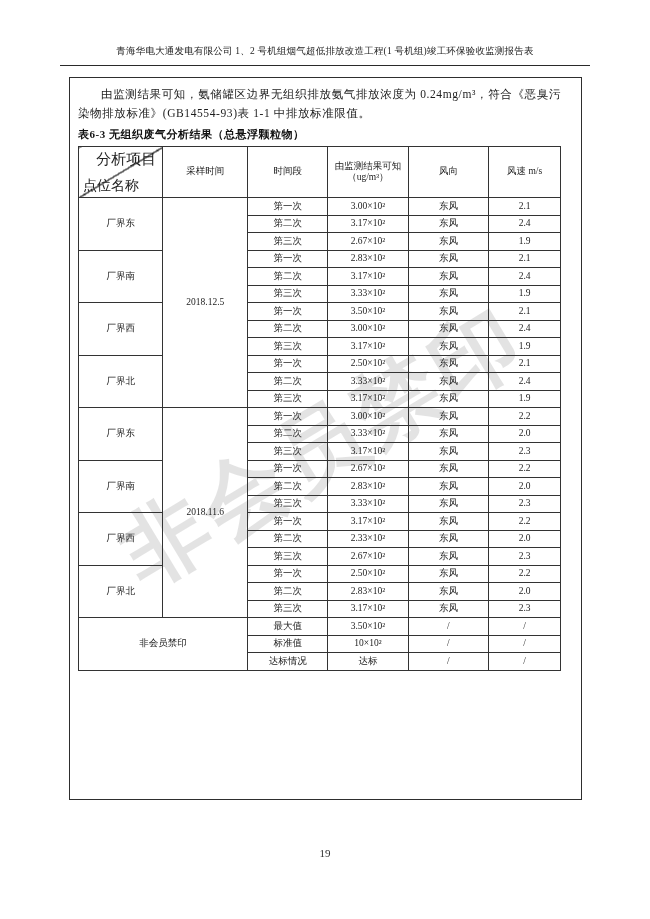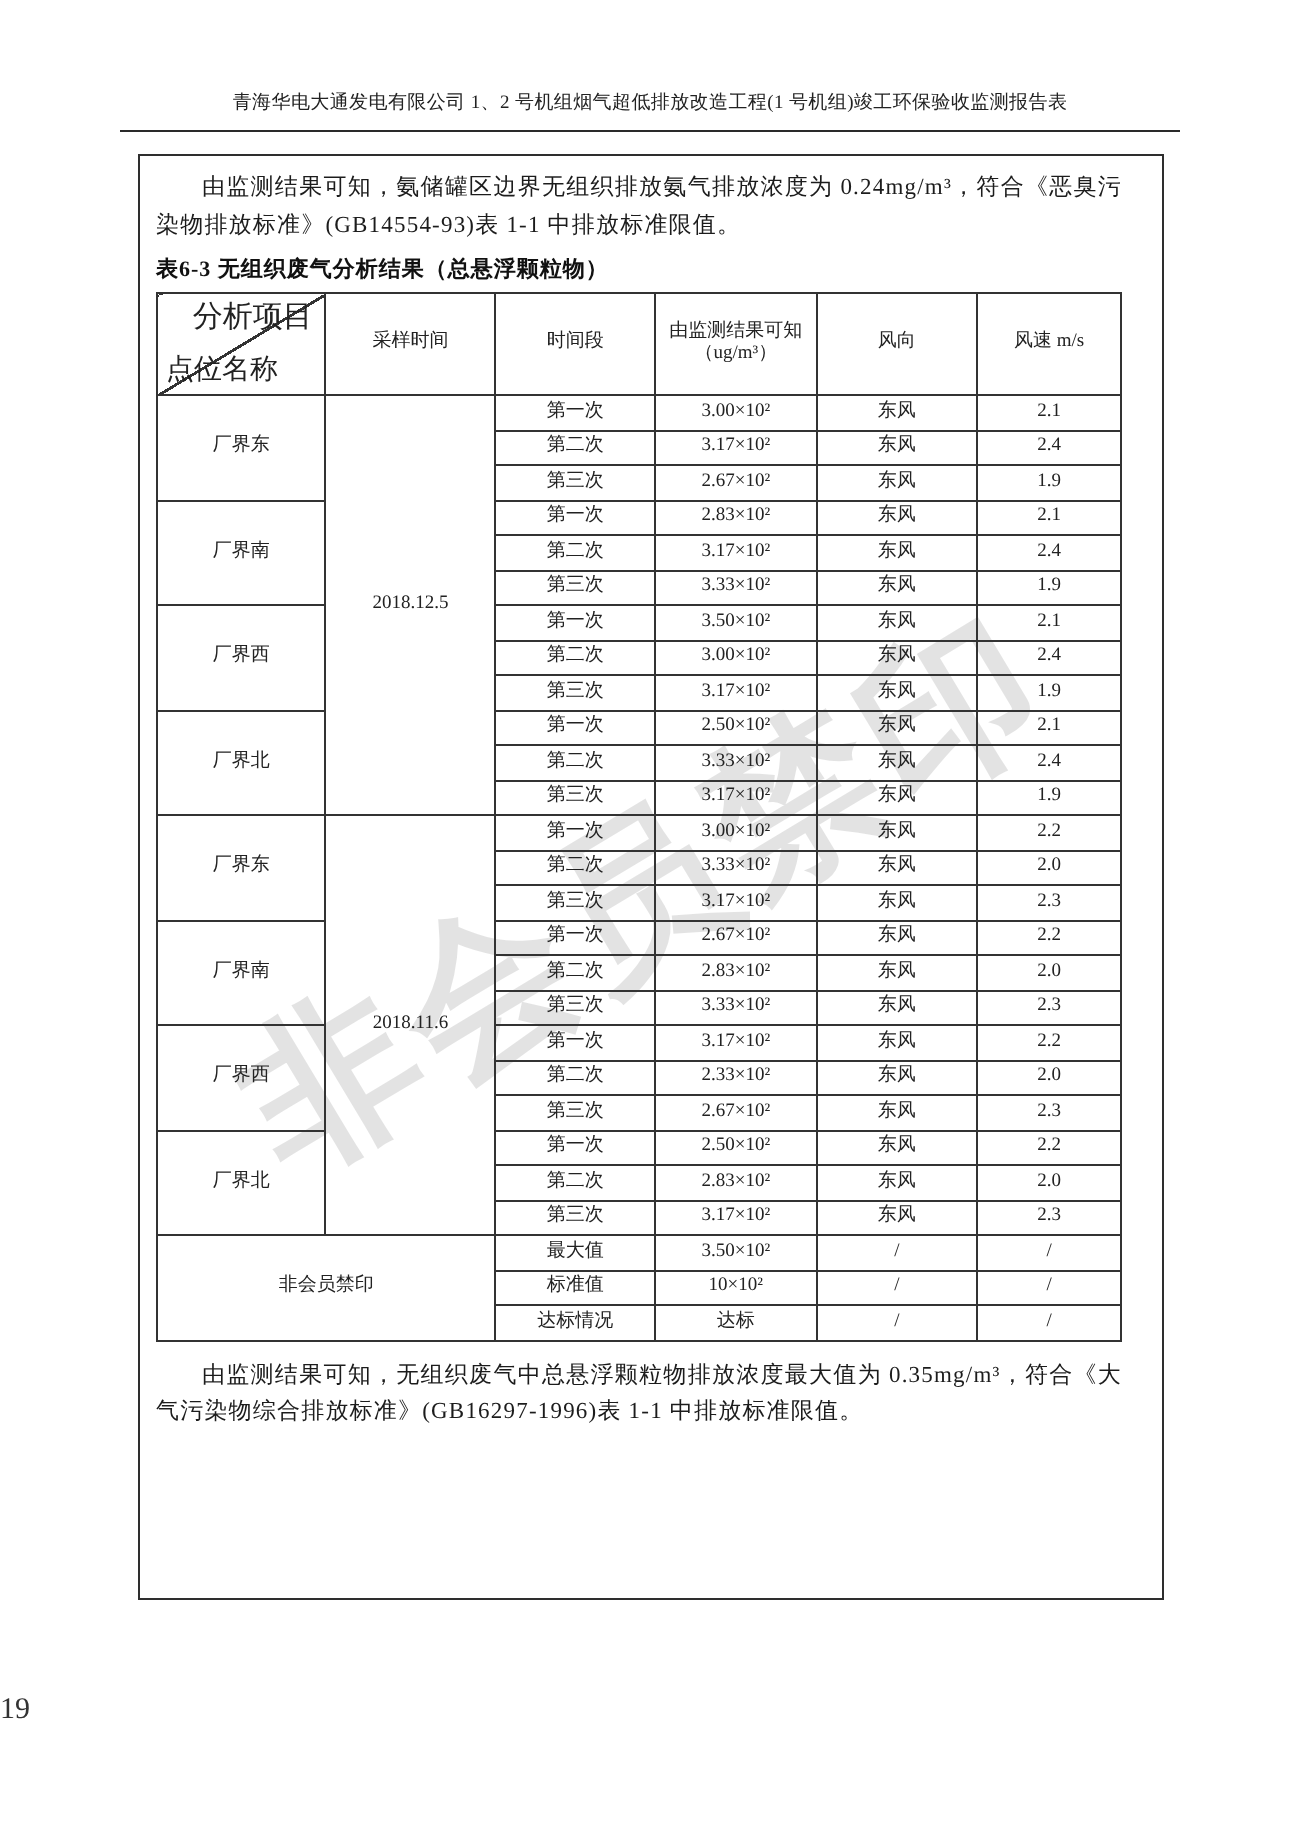--- a/index.html
+++ b/index.html
@@ -48,22 +48,22 @@
   td.corner {
     position:relative;
     background:linear-gradient(to bottom right,
       transparent calc(50% - 0.7px), #333 calc(50% - 0.7px),
       #333 calc(50% + 0.7px), transparent calc(50% + 0.7px));
   }
   td.corner .c-tr { position:absolute; top:7px; right:6px; font-size:15px; }
   td.corner .c-bl { position:absolute; bottom:6px; left:4px; font-size:14px; }
   .bottom-para { margin-top:8px; }
   .page-number {
-    position:absolute; top:847px; left:0; width:650px; text-align:left;
-    font-size:15px; color:#333;
+    position:absolute; top:847px; left:0; width:650px; text-align:center;
+    font-size:11px; color:#333;
   }
 </style>
 </head>
 <body>
 
 <div class="page">
 
   <div class="doc-header">青海华电大通发电有限公司 1、2 号机组烟气超低排放改造工程(1 号机组)竣工环保验收监测报告表</div>
   <div class="header-rule"></div>
 
@@ -270,19 +270,18 @@
           </tr>
           <tr>
             <td>达标情况</td>
             <td>达标</td>
             <td>/</td>
             <td>/</td>
           </tr>
         </tbody>
     </table>
 
-    <p class="para bottom-para">由监测结果可知，无组织废气中总悬浮颗粒物排放浓度最大值为 0.35mg/m³，符合《大气污染物综合排放标准》(GB16297-1996)表 1-1 中排放标准限值。</p>
 
   </div>
 
   <div class="page-number">19</div>
 
 </div>
 
 </body></html>

